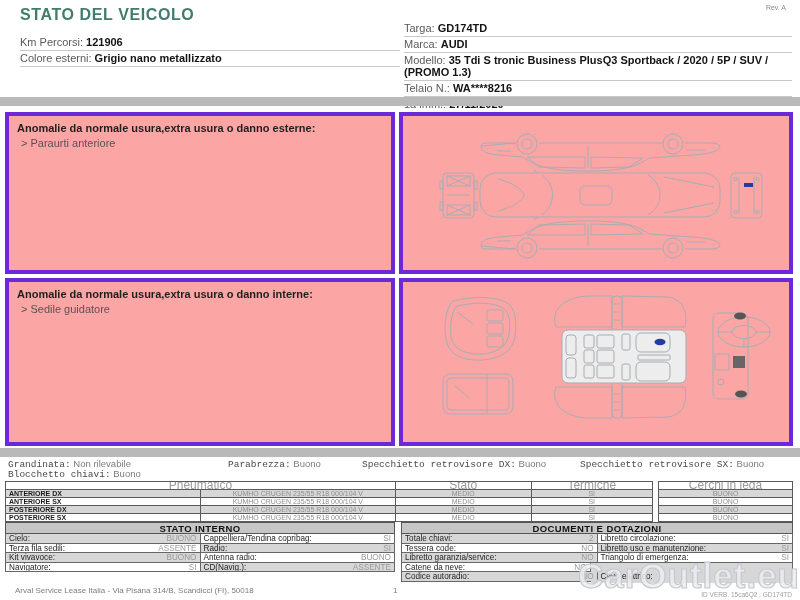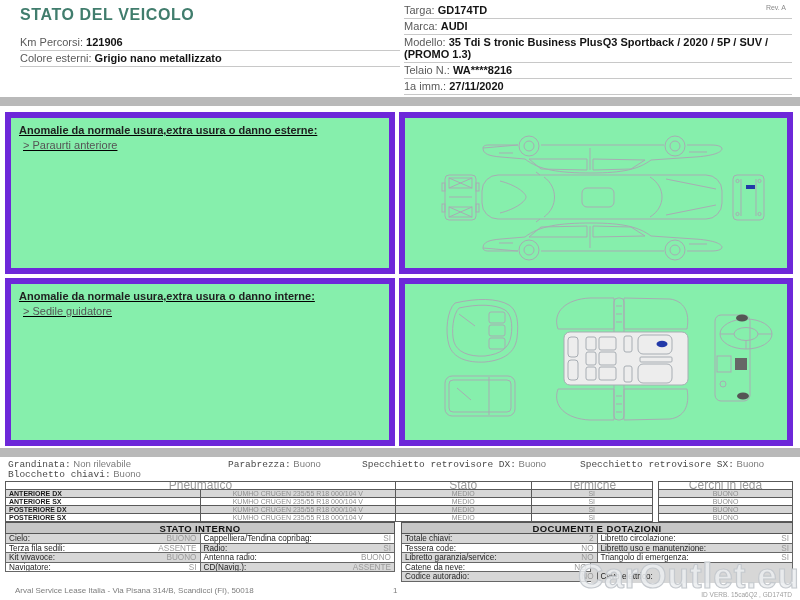--- a/index.html
+++ b/index.html
@@ -6,28 +6,28 @@
   body { font-family: "Liberation Sans", sans-serif; background: #fff; }
   .page { position: relative; width: 800px; height: 600px; background: #fff; overflow: hidden; }
 
   
   .rev { position: absolute; top: 4px; right: 14px; font-size: 7px; color: #8a8a8a; }
   .hleft { position: absolute; left: 20px; top: 6px; width: 380px; }
   .title { font-size: 16px; font-weight: bold; color: #417d6d; letter-spacing: .6px; margin-bottom: 11px; }
   .frow { border-bottom: 1px solid #c8c8c8; font-size: 11px; padding: 1px 0 2px 0; line-height: 12px; }
   .flabel { color: #5a5a5a; }
   .fvalue { color: #141414; font-weight: bold; }
-  .hright { position: absolute; left: 404px; top: 3px; width: 388px; }
+  .hright { position: absolute; left: 404px; top: 21px; width: 388px; }
 
   
   .bar { position: absolute; left: 0; width: 800px; height: 9px; background: #b9b9b9; }
   .bar1 { top: 97px; } .bar2 { top: 448px; }
 
   
-  .box { position: absolute; border: 6px solid #6d28d9; background: #86efac; text-decoration: underline; }
+  .box { position: absolute; border: 4px solid #6d28d9; background: #fca5a5; }
   .box-ext-text { left: 5px; top: 112px; width: 390px; height: 162px; }
   .box-ext-diag { left: 399px; top: 112px; width: 394px; height: 162px; }
   .box-int-text { left: 5px; top: 278px; width: 390px; height: 168px; }
   .box-int-diag { left: 399px; top: 278px; width: 394px; height: 168px; }
   .anom-title { font-size: 11px; font-weight: bold; color: #1f1f1f; padding: 6px 8px 3px 8px; }
   .anom-item { font-size: 11px; color: #555; padding: 0 8px 0 12px; }
 
   
   .cond { position: absolute; top: 458px; left: 0; width: 800px; height: 22px; font-size: 9.5px; }
   .cond span.pair { position: absolute; white-space: nowrap; }

